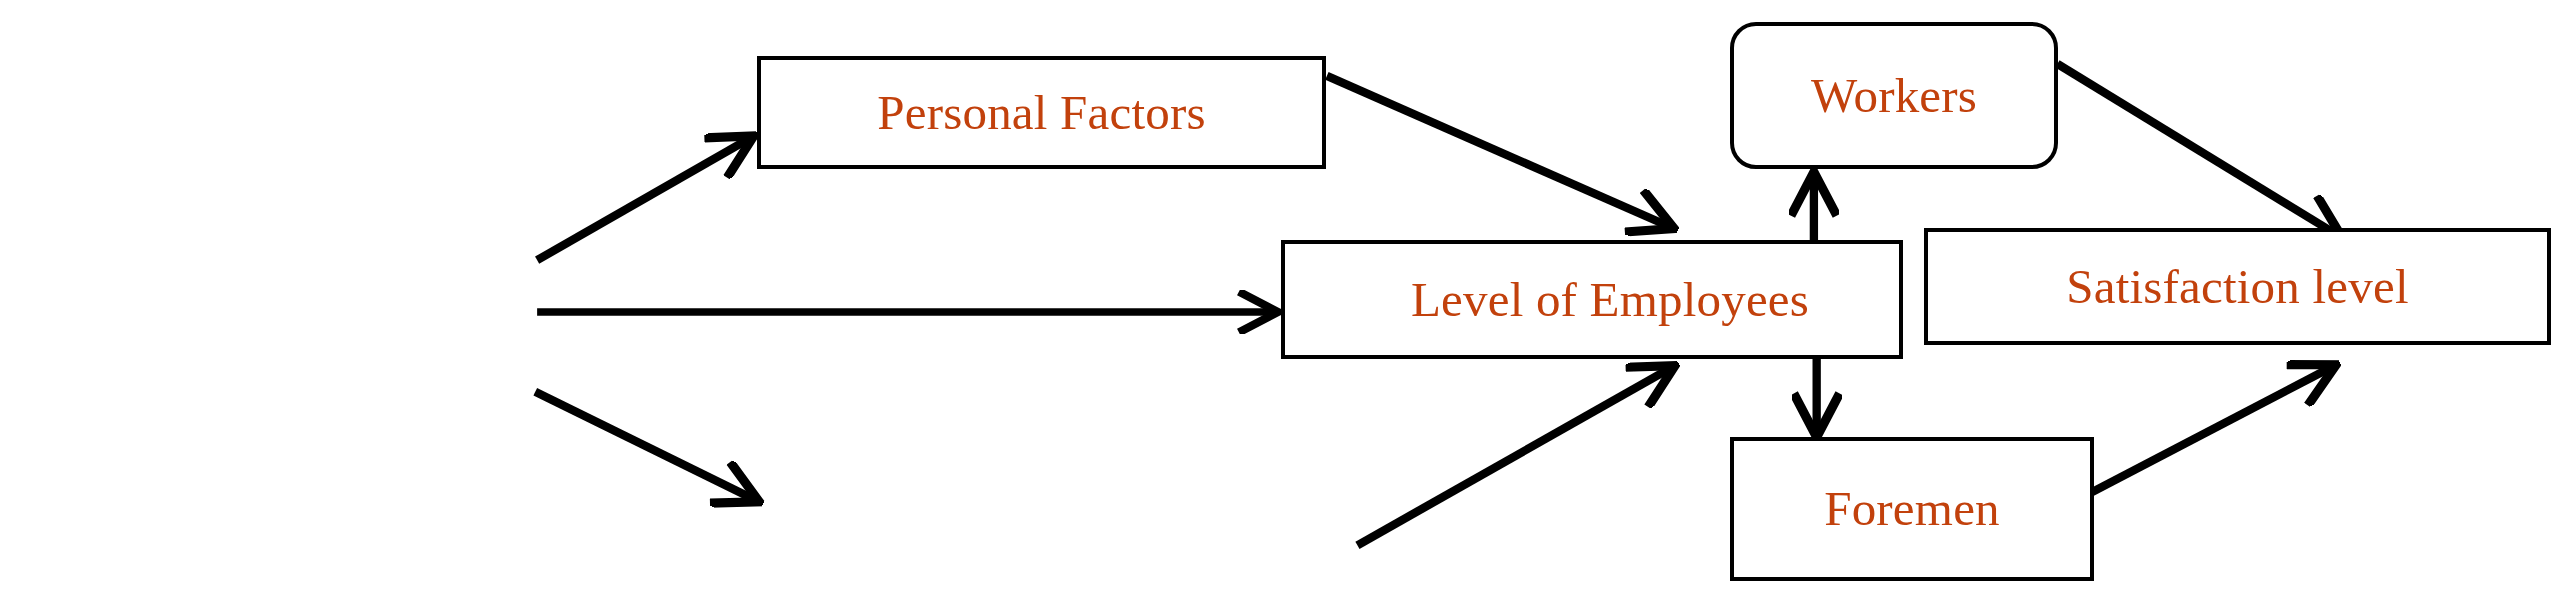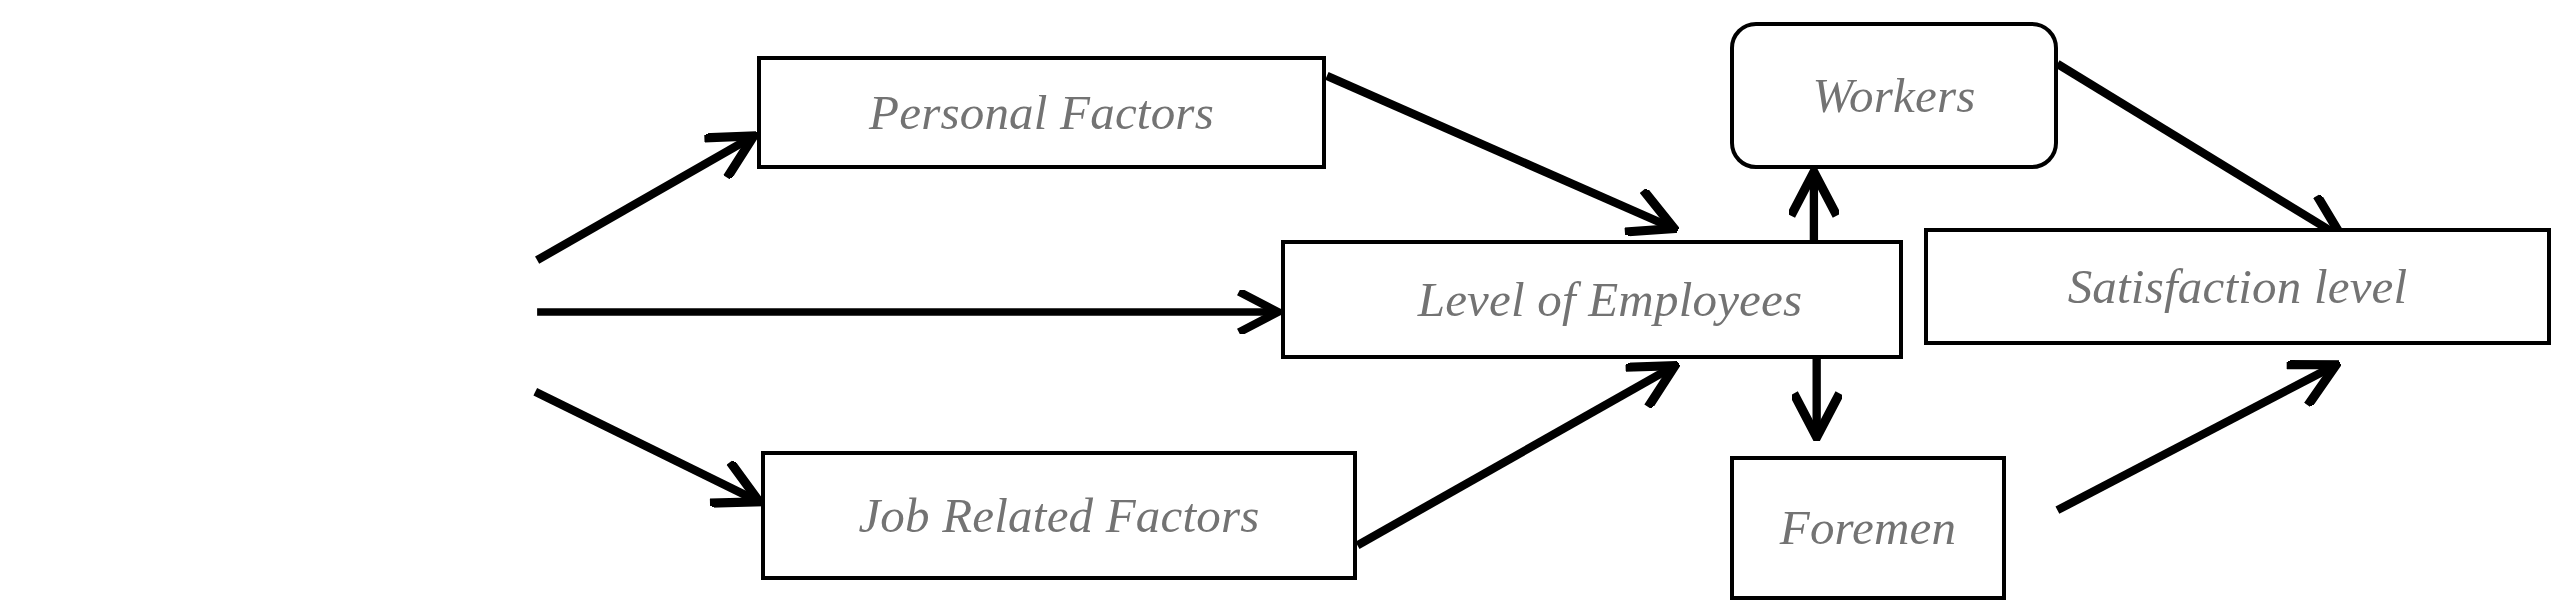--- a/index.html
+++ b/index.html
@@ -17,27 +17,26 @@
   }
   .node {
     position: absolute;
     box-sizing: border-box;
     background: #ffffff;
     border: 4.6px solid #000000;
     display: flex;
     align-items: center;
     justify-content: center;
     text-align: left;
-    color: #737373;
+    color: #c2410c;
     font-size: 49px;
     line-height: 1.1;
     letter-spacing: 0.2px;
     white-space: nowrap;
     z-index: 3;
-    font-style: italic;
   }
   .node .label {
     display: block;
     padding: 0 9.3px;
   }
   #edges {
     position: absolute;
     left: 0;
     top: 0;
     width: 2576px;
@@ -83,33 +82,30 @@
     <line x1="2222" y1="69" x2="2528" y2="256" marker-end="url(#ah)"></line>
 
     <line x1="2222" y1="551" x2="2521" y2="395" marker-end="url(#ah)"></line>
   </svg>
 
 
   <div class="node" style="left:757px; top:56px; width:569px; height:113px;">
     <span class="label">Personal Factors</span>
   </div>
 
-  <div class="node" style="left:761px; top:451px; width:596px; height:129px;">
-    <span class="label">Job Related Factors</span>
-  </div>
 
   <div class="node" style="left:1281px; top:240px; width:622px; height:119px;padding-left:36px;">
     <span class="label">Level of Employees</span>
   </div>
 
   <div class="node" style="left:1730px; top:22px; width:328px; height:147px;border-radius:26px;">
     <span class="label">Workers</span>
   </div>
 
-  <div class="node" style="left:1730px; top:456px; width:276px; height:144px;">
+  <div class="node" style="left:1730px; top:437px; width:364px; height:144px;">
     <span class="label">Foremen</span>
   </div>
 
   <div class="node" style="left:1924px; top:228px; width:627px; height:117px;">
     <span class="label">Satisfaction level</span>
   </div>
 
 </div>
 
 

